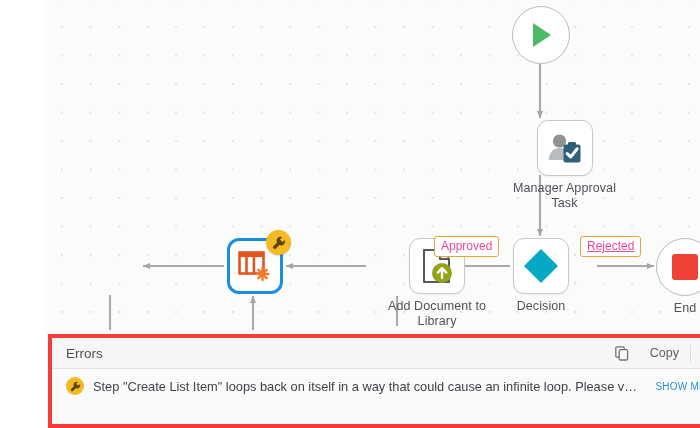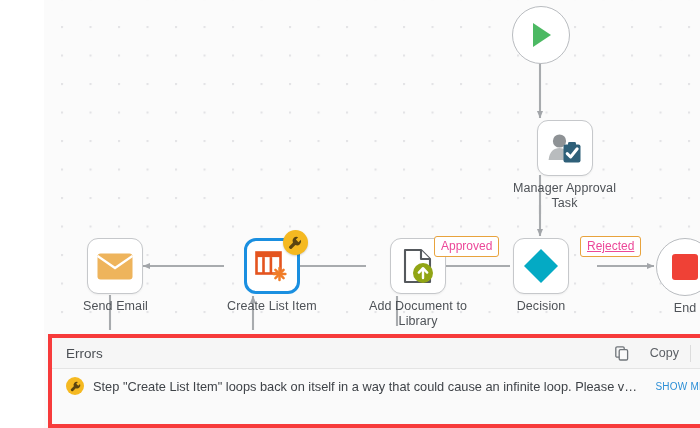--- a/index.html
+++ b/index.html
@@ -82,21 +82,21 @@
     line-height: 15px;
     white-space: pre-line;
     letter-spacing: .1px;
   }
 
   
   #node-start       { left: 468px; top: 6px;   }
   #node-approval    { left: 469px; top: 120px; }
   #node-decision    { left: 469px; top: 238px; }
   #node-end         { left: 612px; top: 238px; align-items: center; }
-  #node-adddoc      { left: 325px; top: 238px; }
+  #node-adddoc      { left: 344px; top: 238px; }
   #node-createlist  { left: 183px; top: 238px; }
   #node-sendemail   { left: 39px;  top: 238px; }
 
   
   .badge-wrench {
     position: absolute;
     top: -11px;
     right: -11px;
     width: 25px;
     height: 25px;
@@ -309,32 +309,22 @@
           <line x1="20.4" y1="19.9" x2="28.6" y2="28.1"></line>
           <line x1="28.6" y1="19.9" x2="20.4" y2="28.1"></line>
         </g>
       </svg>
       <div class="badge-wrench">
         <svg width="14" height="14" viewBox="0 0 16 16">
           <path d="M11.6 1.4 A4.6 4.6 0 0 0 5.6 7.6 L1.6 11.6 a1.6 1.6 0 0 0 0 2.3 l0.5 0.5 a1.6 1.6 0 0 0 2.3 0 l4-4 A4.6 4.6 0 0 0 14.6 4.4 L12 7 L9 4 Z" fill="#5a4410"></path>
         </svg>
       </div>
     </div>
-    <div class="nlabel">Create List Item</div>
-  </div>
-
-  <div class="node" id="node-sendemail">
-    <div class="shape rounded">
-      <svg width="36" height="27" viewBox="0 0 36 27">
-        <rect x="0.5" y="0.5" width="35" height="26" rx="3" fill="#eeb45c"></rect>
-        <path d="M0.5 3 L18 15 L35.5 3" fill="none" stroke="#ffffff" stroke-width="2.3"></path>
-      </svg>
-    </div>
-    <div class="nlabel">Send Email</div>
-  </div>
+  </div>
+
 
   <div class="branch" id="branch-approved">Approved</div>
   <div class="branch" id="branch-rejected">Rejected</div>
 
   <div id="errors-panel">
     <div id="errors-inner">
 
       <div id="errors-header">
         <div id="errors-title">Errors</div>
 

